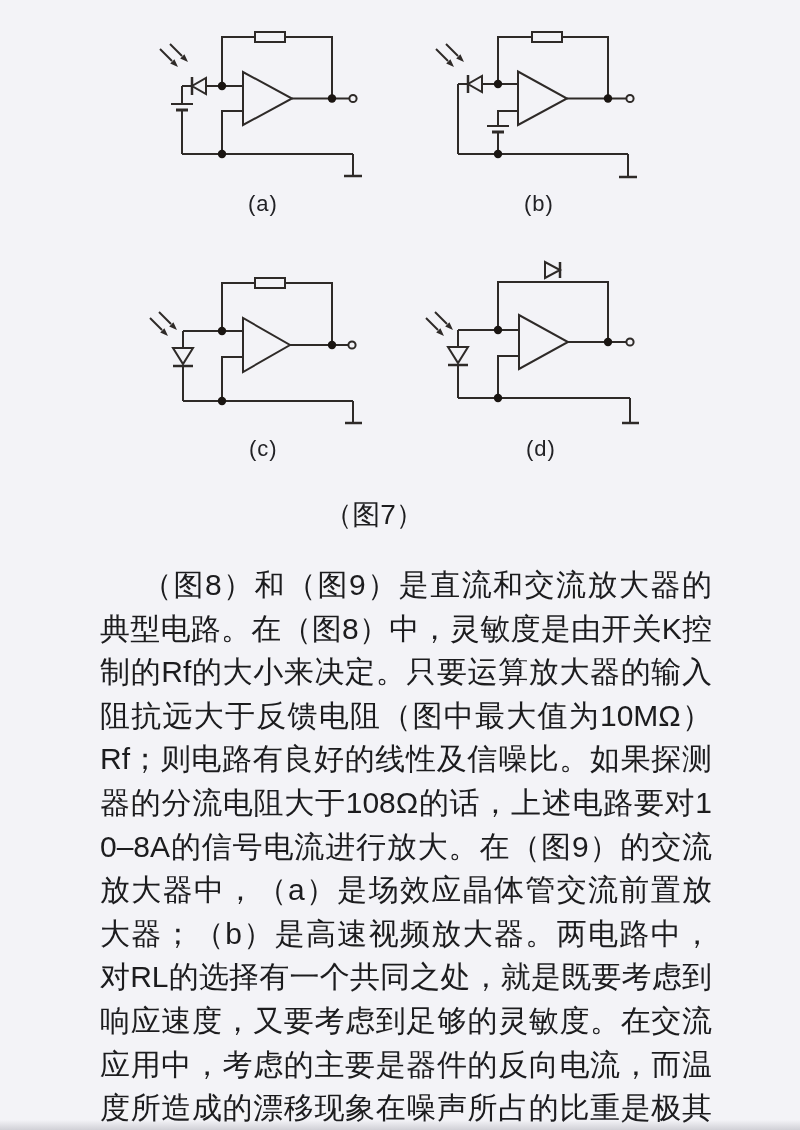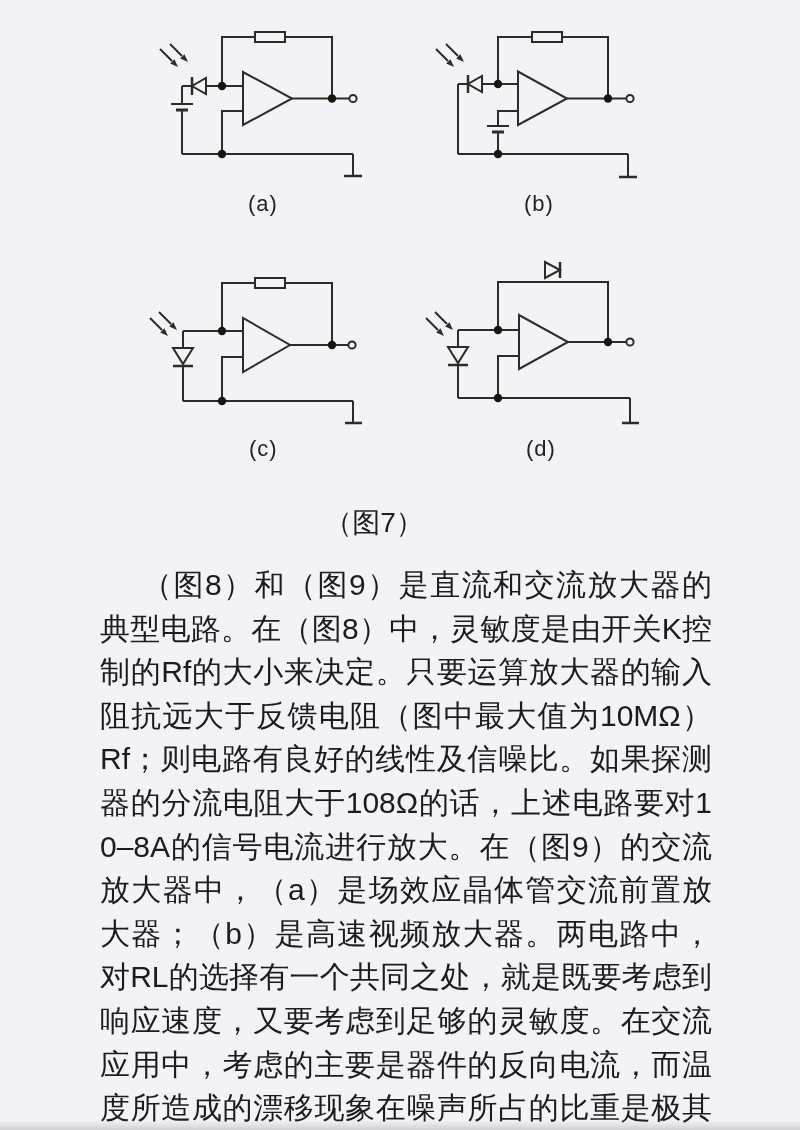--- a/index.html
+++ b/index.html
@@ -27,21 +27,20 @@
     color:#222226;
     letter-spacing:1px;
   }
   .figure-caption{
     position:absolute;
     left:0;width:748px;
     top:496px;
     text-align:center;
     font-size:28px;
     color:#1d1d1f;
-    margin-top:8px;
   }
   .body-text{
     position:absolute;
     left:100px;top:563px;
     width:612px;
     margin:0;
     font-size:30px;
     line-height:43.6px;
     text-align:justify;
     text-indent:1.4em;

